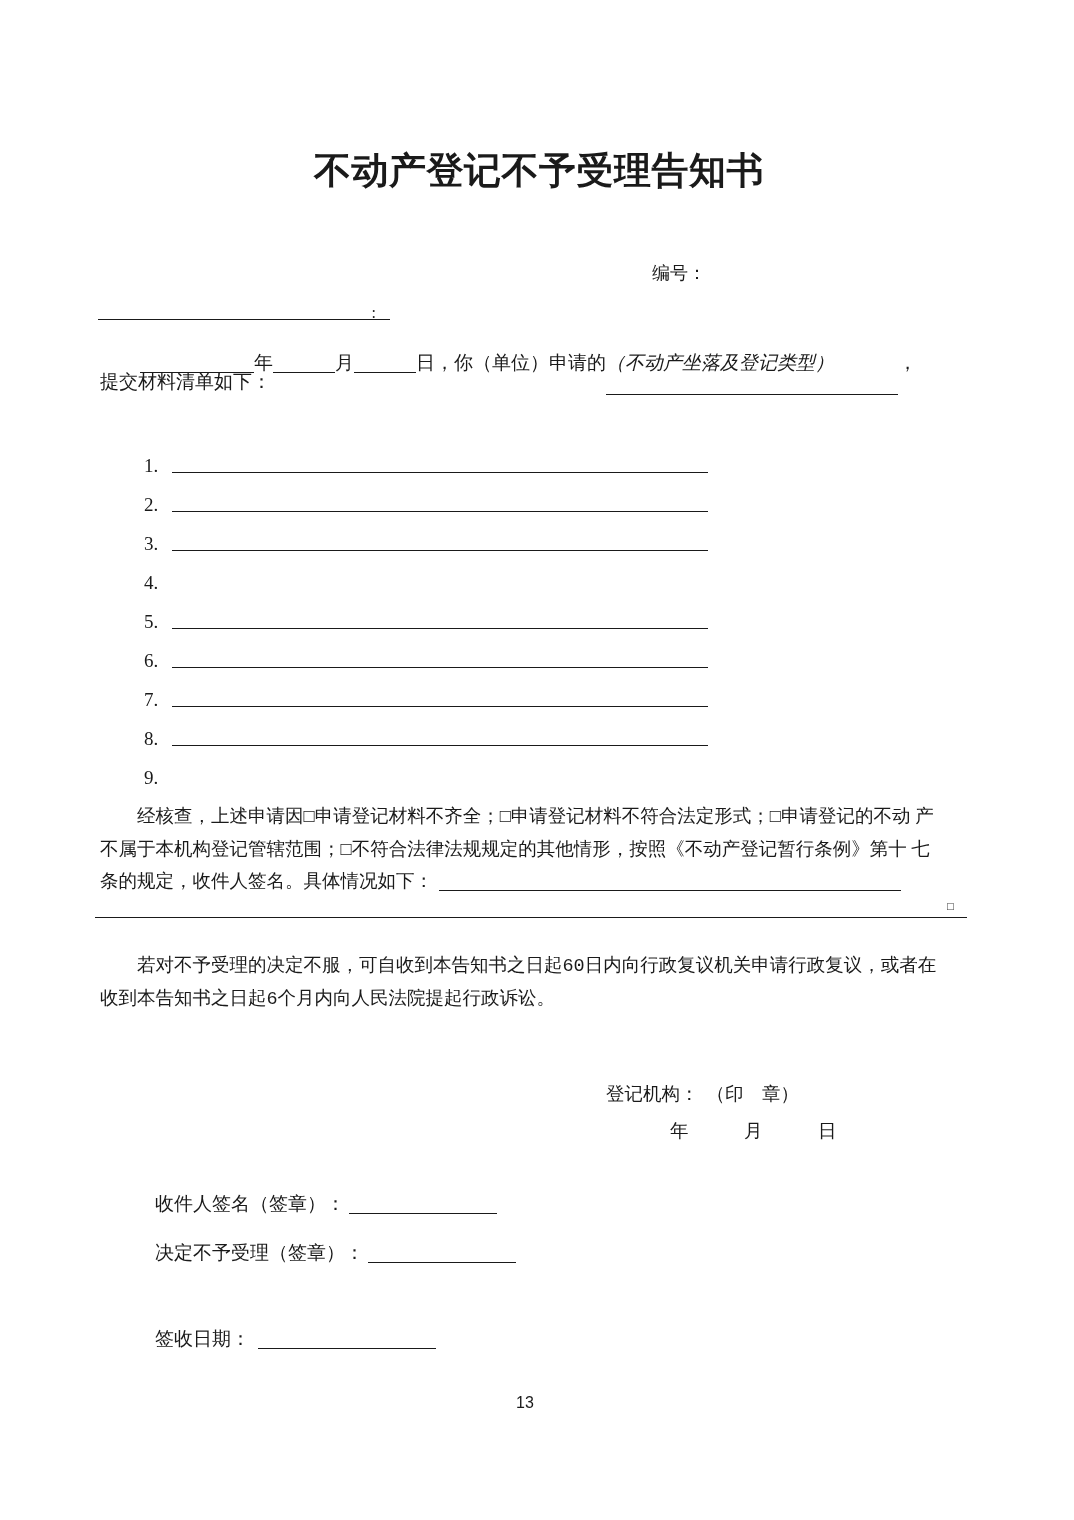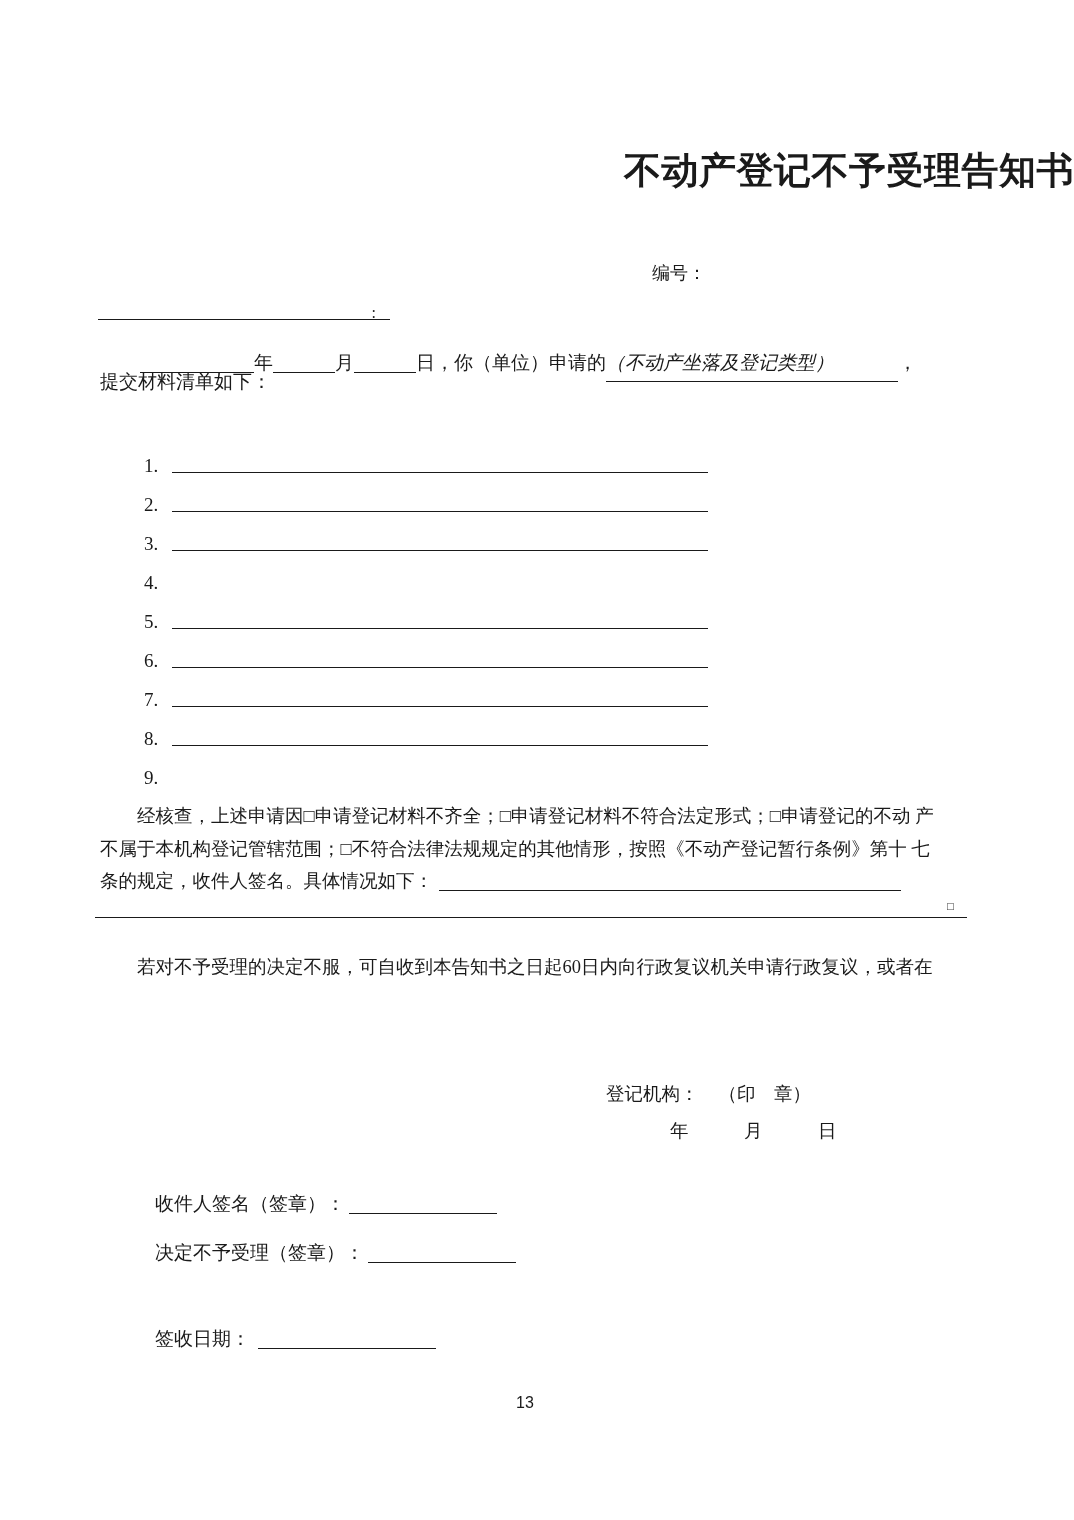--- a/index.html
+++ b/index.html
@@ -17,21 +17,21 @@
     position:relative;
     width:1074px;
     height:1520px;
     background:var(--bg);
     overflow:hidden;
   }
   
   .doc-title{
     position:absolute;
     left:4px; right:0; top:146px;
-    text-align:right;
+    text-align:center;
     font-size:37px;
     font-weight:bold;
     letter-spacing:0.5px;
   }
   
   .doc-number{
     position:absolute;
     left:652px; top:261px;
     font-size:18px;
   }
@@ -59,21 +59,21 @@
     height:2px;
     border-bottom:1.7px solid var(--line);
     vertical-align:-4px;
   }
   .b-year{width:114px;}
   .b-month{width:62px;}
   .b-day{width:62px;}
   .ugroup{
     display:inline-block;
     border-bottom:1.7px solid var(--line);
-    padding-bottom:5px;
+    padding-bottom:18px;
   }
   .ugroup .hint{font-style:italic;}
   .ugroup .tail{display:inline-block;width:64px;}
   .materials-intro{
     position:absolute;
     left:100px; top:369px;
     font-size:19px;
     text-align:center;
   }
   
@@ -126,29 +126,30 @@
     font-family:"DejaVu Sans",sans-serif;
   }
   
   .appeal{
     position:absolute;
     left:100px; top:951px;
     width:890px;
     font-size:18.5px;
     line-height:32.5px;
     white-space:nowrap;
+    font-family:Liberation Mono, monospace;
   }
   
   .registry{
     position:absolute;
     left:606px; top:1081px;
     font-size:18.5px;
     white-space:nowrap;
   }
-  .registry .seal{margin-left:20px;}
+  .registry .seal{margin-left:8px;}
   .reg-date{
     position:absolute;
     left:670px; top:1118px;
     font-size:18.5px;
     white-space:nowrap;
   }
   
   .sig-row{
     position:absolute;
     left:155px;
@@ -229,20 +230,21 @@
     <div class="indent">经核查，上述申请因□申请登记材料不齐全；□申请登记材料不符合法定形式；□申请登记的不动 产</div>
     <div>不属于本机构登记管辖范围；□不符合法律法规规定的其他情形，按照《不动产登记暂行条例》第十 七</div>
     <div><span>条的规定，收件人签名。具体情况如下：</span><span class="blank b-specifics"></span></div>
   </div>
 
   <div class="cont-line"></div>
   <div class="stray-mark">□</div>
 
   <div class="appeal">
     <div class="indent">若对不予受理的决定不服，可自收到本告知书之日起60日内向行政复议机关申请行政复议，或者在</div>
+    <div>收到本告知书之日起6个月内向人民法院提起行政诉讼。</div>
   </div>
 
   <div class="registry">
     <span>登记机构：</span><span class="seal">（印　章）</span>
   </div>
   <div class="reg-date">年　　　月　　　日</div>
 
   <div class="sig-row sig-recipient">
     <span>收件人签名（签章）：</span><span class="blank b-sig"></span>
   </div>

